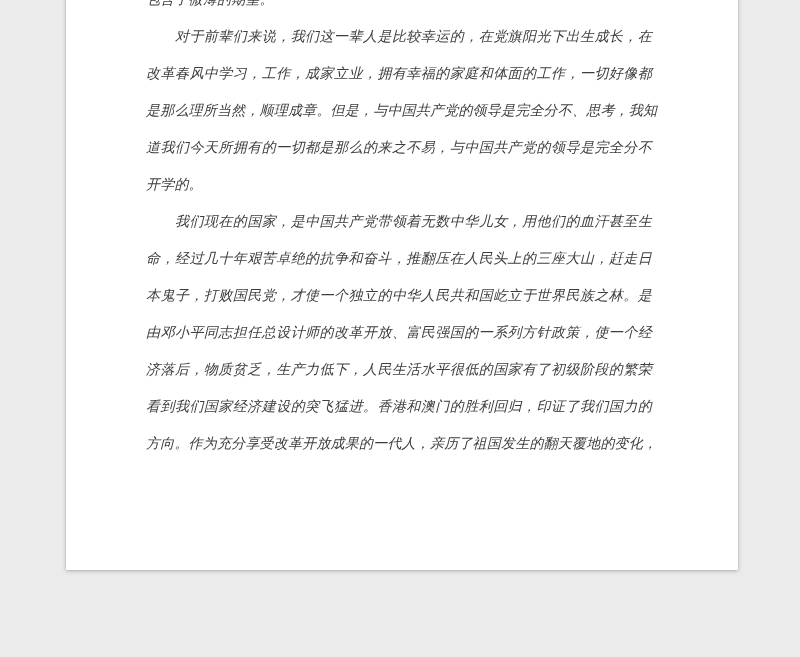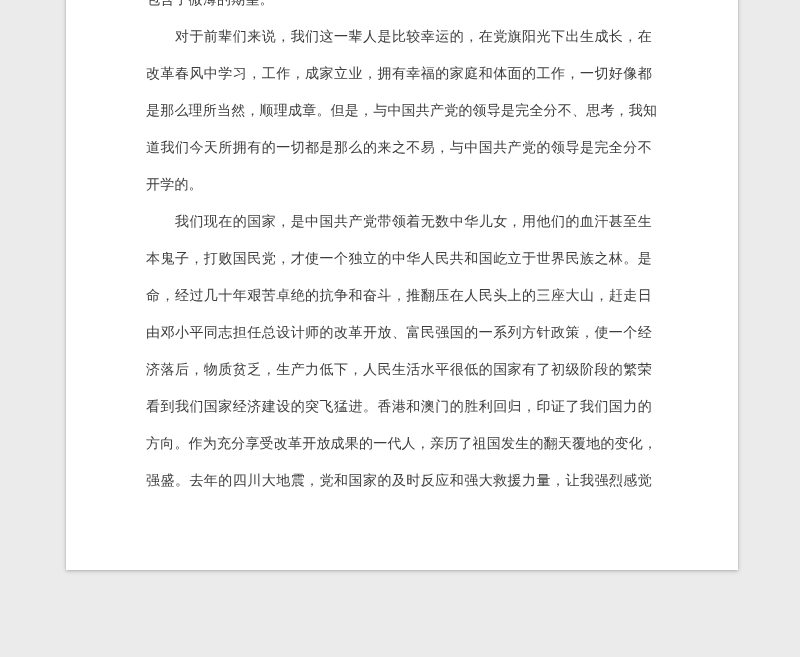--- a/index.html
+++ b/index.html
@@ -11,20 +11,21 @@
     height: 657px;
     overflow: hidden;
     position: relative;
     background: #ebebeb;
     font-family: "Liberation Sans", sans-serif;
   }
   .viewport {
     position: absolute;
     inset: 0;
     overflow: hidden;
+    font-style: italic;
   }
   .paper {
     position: absolute;
     left: 66px;
     top: -62px;
     width: 672px;
     height: 632px;
     background: #ffffff;
     box-shadow: 0 1px 4px rgba(0,0,0,0.25), 0 0 1px rgba(0,0,0,0.18);
   }
@@ -61,23 +62,22 @@
         </div>
         <div class="paragraph">
           <div class="line">　　对于前辈们来说，我们这一辈人是比较幸运的，在党旗阳光下出生成长，在</div>
           <div class="line">改革春风中学习，工作，成家立业，拥有幸福的家庭和体面的工作，一切好像都</div>
           <div class="line">是那么理所当然，顺理成章。但是，与中国共产党的领导是完全分不、思考，我知</div>
           <div class="line">道我们今天所拥有的一切都是那么的来之不易，与中国共产党的领导是完全分不</div>
           <div class="line short">开学的。</div>
         </div>
         <div class="paragraph">
           <div class="line">　　我们现在的国家，是中国共产党带领着无数中华儿女，用他们的血汗甚至生</div>
+          <div class="line">命，经过几十年艰苦卓绝的抗争和奋斗，推翻压在人民头上的三座大山，赶走日</div>
           <div class="line">本鬼子，打败国民党，才使一个独立的中华人民共和国屹立于世界民族之林。是</div>
-          <div class="line">命，经过几十年艰苦卓绝的抗争和奋斗，推翻压在人民头上的三座大山，赶走日</div>
           <div class="line">由邓小平同志担任总设计师的改革开放、富民强国的一系列方针政策，使一个经</div>
           <div class="line">济落后，物质贫乏，生产力低下，人民生活水平很低的国家有了初级阶段的繁荣</div>
           <div class="line">看到我们国家经济建设的突飞猛进。香港和澳门的胜利回归，印证了我们国力的</div>
           <div class="line">方向。作为充分享受改革开放成果的一代人，亲历了祖国发生的翻天覆地的变化，</div>
-          <div class="line">强盛。去年的四川大地震，党和国家的及时反应和强大救援力量，让我强烈感觉</div>
         </div>
       </div>
   </div>
 </div>
 
 </body></html>

